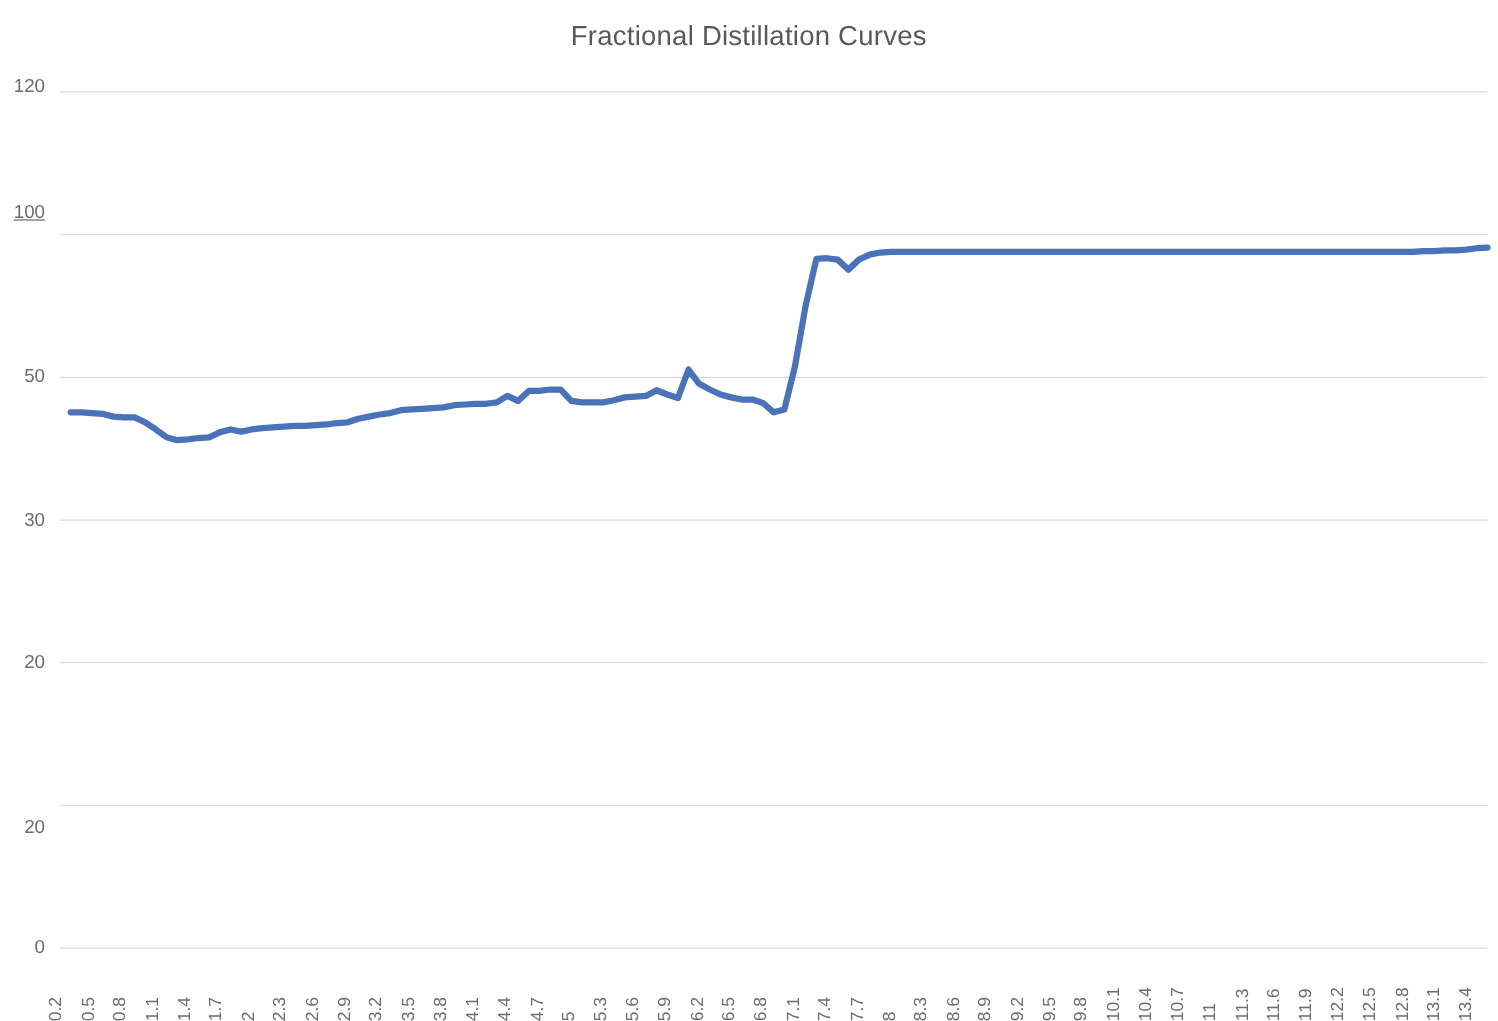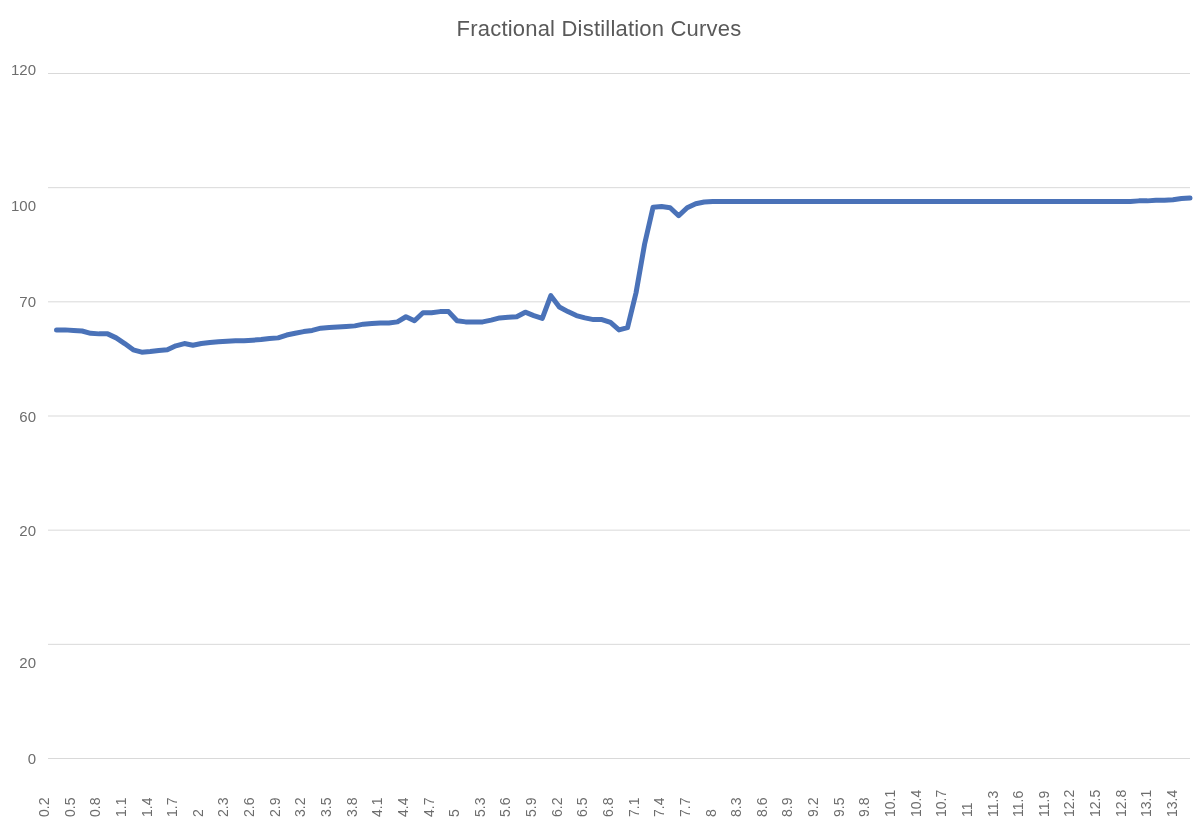--- a/index.html
+++ b/index.html
@@ -92,23 +92,23 @@
 <body>
 
 <div id="chart-root">
 
   <div id="chart-title">Fractional Distillation Curves</div>
 
   <div id="y-axis-labels">
       <div class="y-label" style="top: 758px;">0</div>
       <div class="y-label" style="top: 662px;">20</div>
       <div class="y-label" style="top: 529.667px;">20</div>
-      <div class="y-label" style="top: 415.5px;">60</div>
-      <div class="y-label" style="top: 301.333px;">70</div>
-      <div class="y-label" style="top: 205px;">100</div>
+      <div class="y-label" style="top: 415.5px;">30</div>
+      <div class="y-label" style="top: 301.333px;">50</div>
+      <div class="y-label" style="top: 170px; text-decoration: underline;">100</div>
       <div class="y-label" style="top: 69px;">120</div>
     </div>
 
   <div id="plot-area">
     <svg id="series-svg" viewBox="0 0 1142 685" preserveAspectRatio="none">
       <g id="gridlines-group">
           <line x1="0" x2="1142" y1="685.5" y2="685.5" stroke="#d9d9d9" stroke-width="1"></line>
           <line x1="0" x2="1142" y1="571.3333333333334" y2="571.3333333333334" stroke="#d9d9d9" stroke-width="1"></line>
           <line x1="0" x2="1142" y1="457.1666666666667" y2="457.1666666666667" stroke="#d9d9d9" stroke-width="1"></line>
           <line x1="0" x2="1142" y1="343" y2="343" stroke="#d9d9d9" stroke-width="1"></line>

